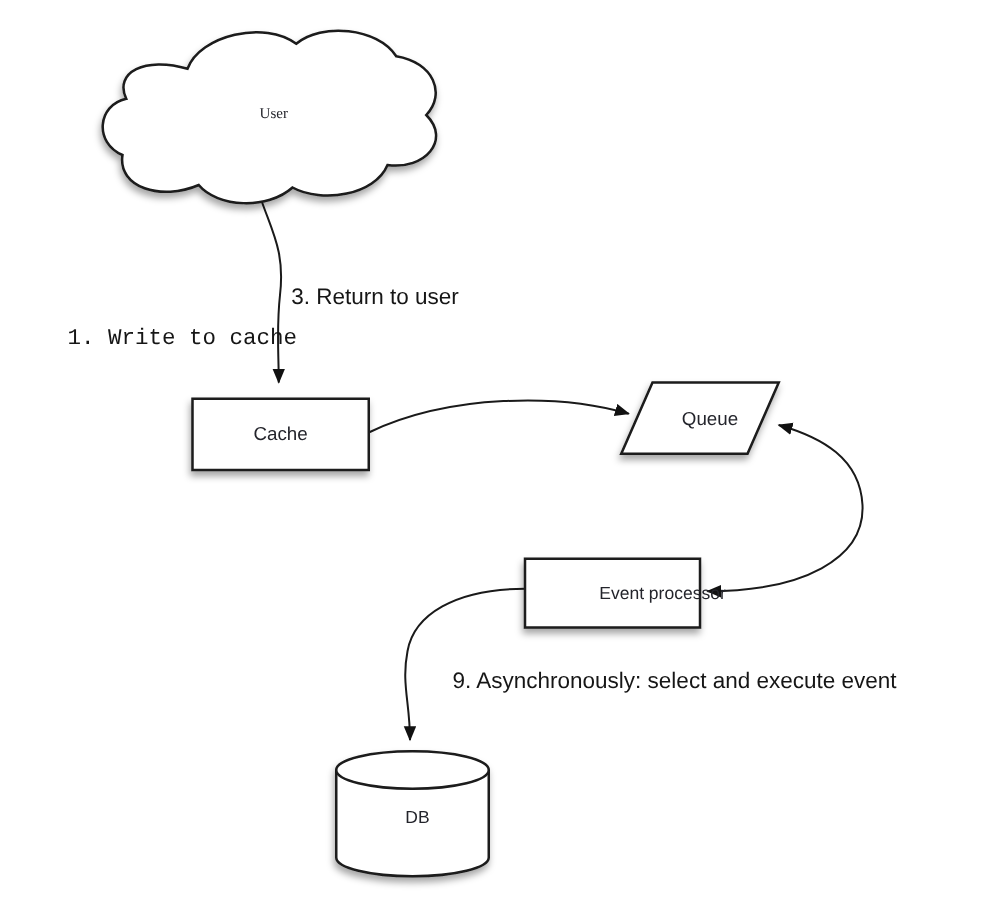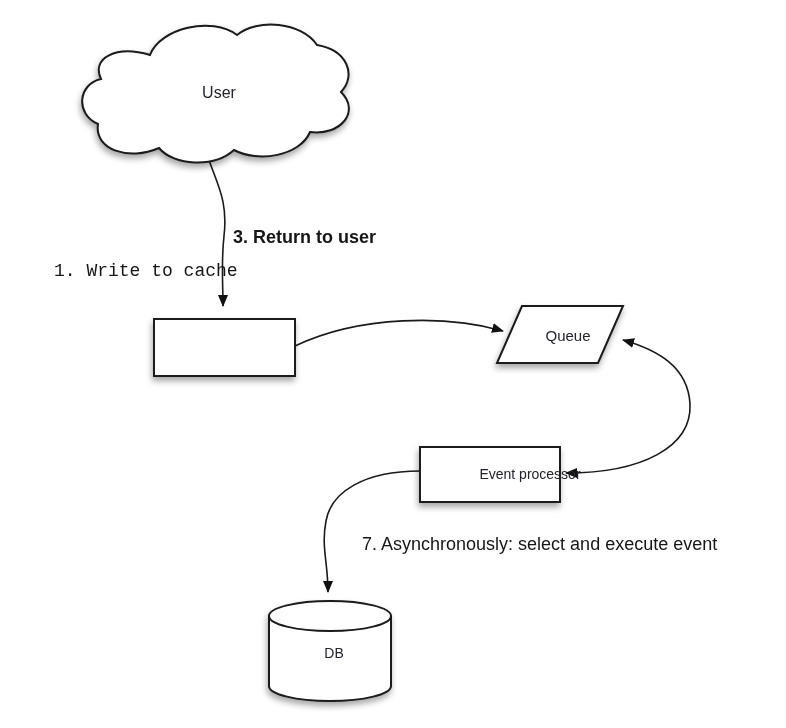--- a/index.html
+++ b/index.html
@@ -77,29 +77,30 @@
     <polygon points="522,306 623,306 598,363 497,363" fill="#ffffff" stroke="#1a1a1a" stroke-width="2" filter="url(#soft)"></polygon>
 
     <rect x="420" y="447" width="140" height="55" fill="#ffffff" stroke="#1a1a1a" stroke-width="2" filter="url(#soft)"></rect>
 
     <g filter="url(#soft)">
       <path d="M 269 616 L 269 686 A 61 15 0 0 0 391 686 L 391 616" fill="#ffffff" stroke="#1a1a1a" stroke-width="2"></path>
       <ellipse cx="330" cy="616" rx="61" ry="15" fill="#ffffff" stroke="#1a1a1a" stroke-width="2"></ellipse>
     </g>
   </svg>
 
-  <div class="lbl node-lbl" style="left:169px; top:84px; width:100px; font-size:16px;">User</div>
+  <div class="lbl node-lbl" style="left:169px; top:84px; width:100px; font-size:12px;font-family:Liberation Serif, serif;">User</div>
 
+  <div class="lbl node-lbl" style="left:154px; top:339px; width:141px; font-size:15px;">Cache</div>
 
   <div class="lbl node-lbl" style="left:510px; top:327px; width:116px; font-size:15px;">Queue</div>
 
   <div class="lbl node-lbl" style="left:420px; top:466px; width:140px; font-size:14px;margin-left:40px;">Event processor</div>
 
   <div class="lbl node-lbl" style="left:270px; top:645px; width:128px; font-size:14px;">DB</div>
 
   <div class="lbl step-lbl" style="left:54px; top:261px;font-family:Liberation Mono, monospace;">1. Write to cache</div>
 
 
-  <div class="lbl step-lbl" style="left:233px; top:227px;font-weight:bold;">3. Return to user</div>
+  <div class="lbl step-lbl" style="left:233px; top:227px;">3. Return to user</div>
 
-  <div class="lbl step-lbl" style="left:362px; top:534px;">7. Asynchronously: select and execute event</div>
+  <div class="lbl step-lbl" style="left:362px; top:534px;">9. Asynchronously: select and execute event</div>
 
 </div>
 
 </body></html>

